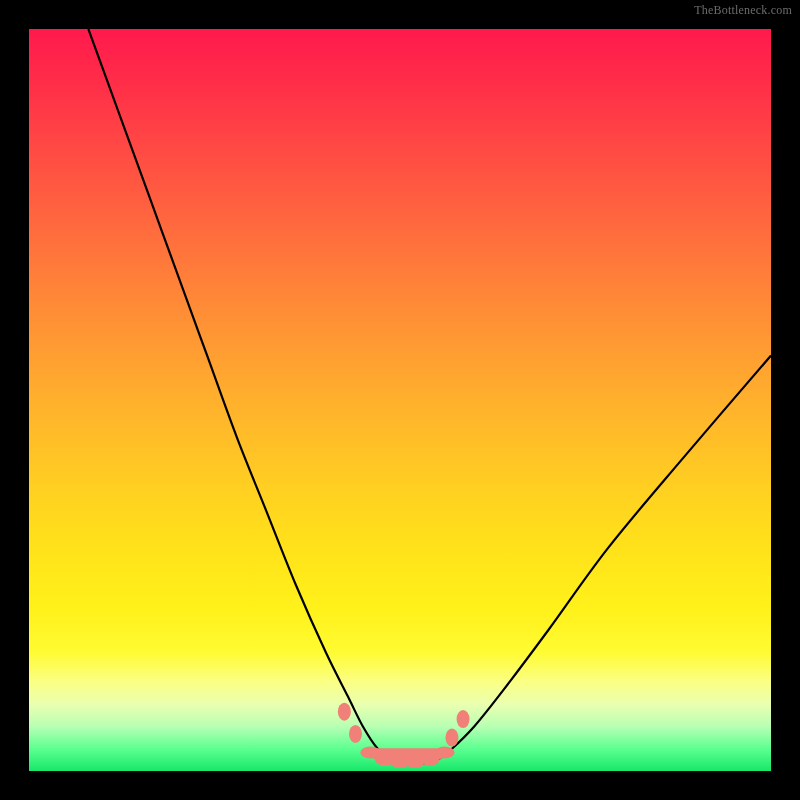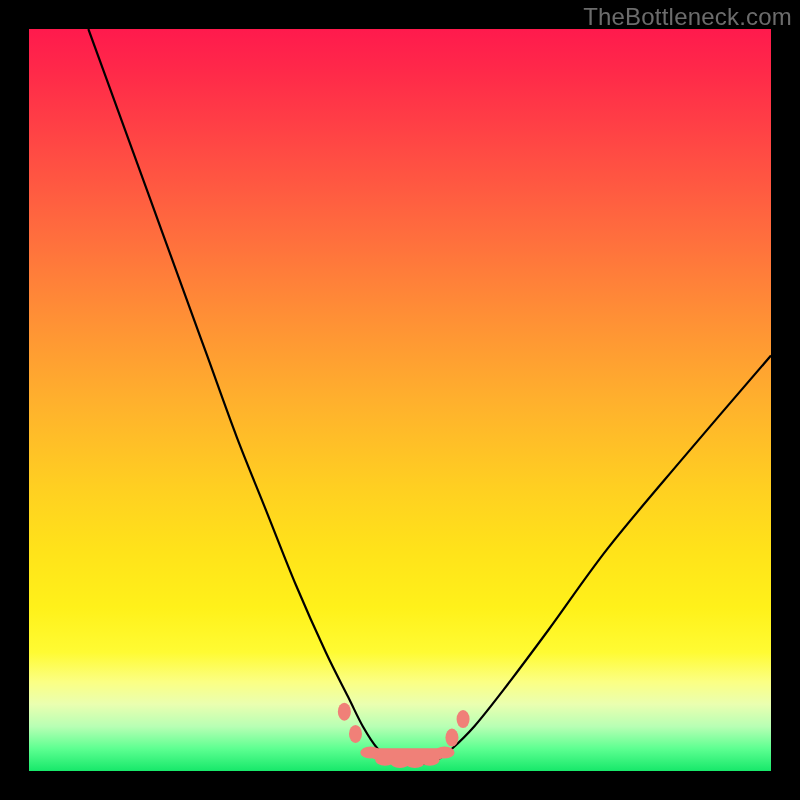--- a/index.html
+++ b/index.html
@@ -49,24 +49,25 @@
     left: 0;
     top: 0;
     width: 742px;
     height: 742px;
   }
   .watermark {
     position: absolute;
     top: 3px;
     right: 8px;
     color: #6c6c6c;
-    font-size: 24px;
+    font-size: 12px;
     font-weight: 500;
     letter-spacing: 0.2px;
     user-select: none;
+    font-family: Liberation Serif, serif;
   }
 </style>
 </head>
 <body>
 
 <div class="frame">
 
   <div class="watermark">TheBottleneck.com</div>
 
   <div class="plot-area">

